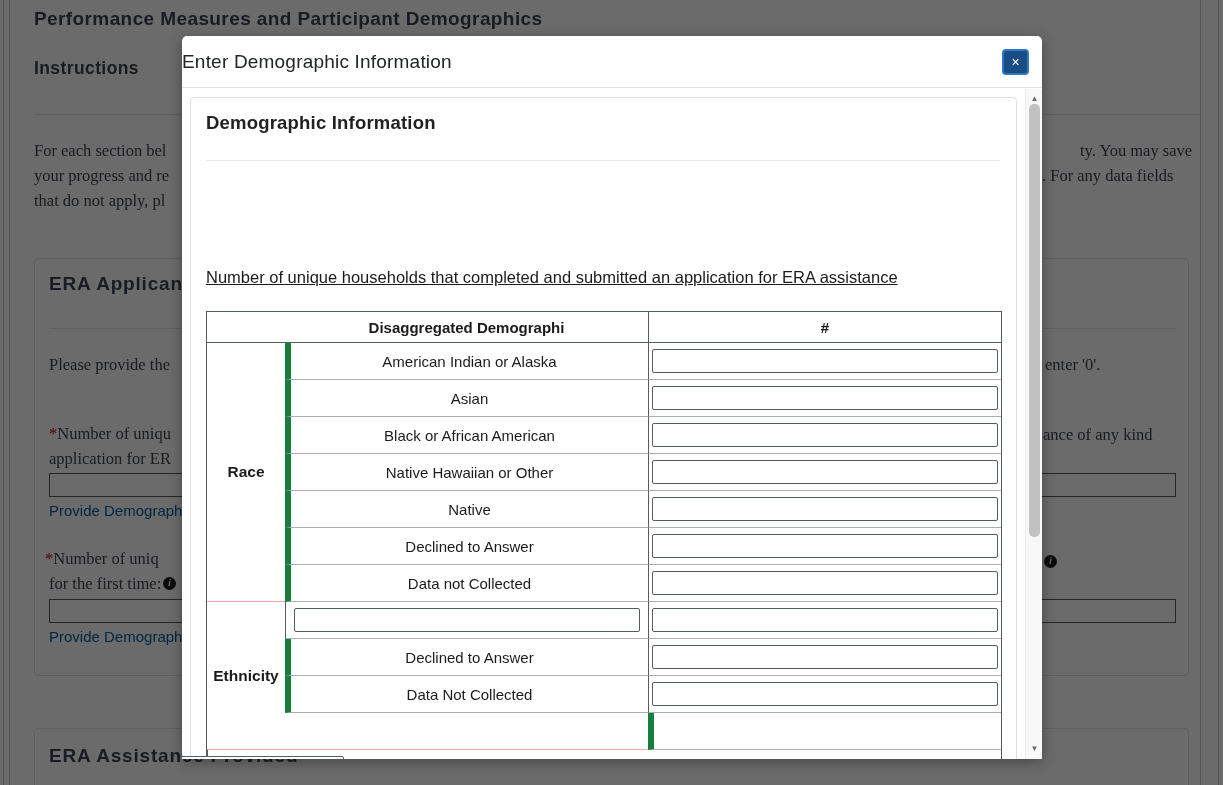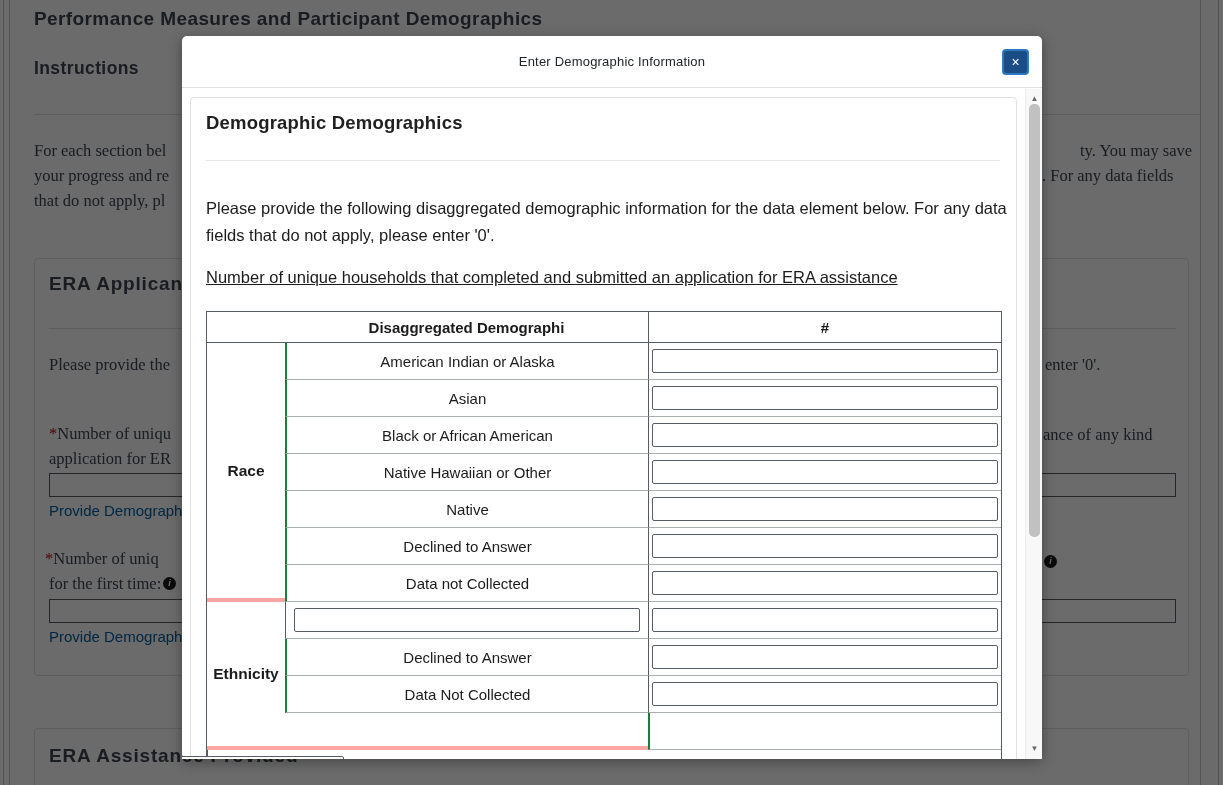--- a/index.html
+++ b/index.html
@@ -22,21 +22,21 @@
   .info-dot { position:absolute; width:13px; height:13px; border-radius:50%; background:#1b1b1b;
     color:#fff; font-size:9px; line-height:13px; text-align:center; font-weight:700; font-style:italic; }
 
   
   #overlay { position:absolute; inset:0; background:rgba(0,0,0,.58); z-index:5; }
 
   
   #modal { position:absolute; left:182px; top:36px; width:860px; height:723px; background:#fff;
     z-index:10; border-radius:5px; box-shadow:0 3px 14px rgba(0,0,0,.35); }
   #modal-header { position:relative; height:52px; border-bottom:1px solid #dee2e6; }
-  #modal-title { text-align:center; line-height:52px; font-size:13px; font-weight:500; color:#212529; letter-spacing:.2px; }
+  #modal-title { line-height:52px; font-size:19px; font-weight:500; color:#212529; letter-spacing:.2px; }
   #modal-close { position:absolute; top:13px; right:13px; width:27px; height:26px; background:#1a4c85;
     border:2px solid #2e78c2; border-radius:4px; color:#fff; font-size:14px; line-height:22px;
     text-align:center; cursor:pointer; padding:0; }
   #modal-body { position:absolute; top:53px; left:0; right:0; bottom:0; overflow:hidden; }
 
   
   #mscroll-track { position:absolute; top:0; bottom:0; right:0; width:17px; background:#f8f8f8; border-left:1px solid #ececec; }
   #mscroll-thumb { position:absolute; left:3px; top:15px; width:11px; height:433px; background:#c1c1c1; border-radius:5px; }
   .scroll-arrow { position:absolute; left:0; width:17px; text-align:center; font-size:8px; color:#6a6a6a; }
   #mscroll-up { top:5px; } #mscroll-down { bottom:6px; }
@@ -47,22 +47,22 @@
   #card-divider { position:absolute; left:15px; top:62px; right:16px; height:1px; background:#e8e8e8; }
   #card-instructions { position:absolute; left:15px; top:97px; width:805px; font-size:16.5px; line-height:27px; color:#1b1b1b; }
   #data-element-link { position:absolute; left:15px; top:170px; font-size:16.5px; color:#1b1b1b; text-decoration:underline; white-space:nowrap; }
 
   
   #dtable { position:absolute; left:15px; top:213px; display:grid;
     grid-template-columns:78px 363px 353px; grid-template-rows:31px; grid-auto-rows:37px;
     border:1px solid #565c65; background:#fff; font-size:15px; color:#1b1b1b; }
   .dt-h { display:flex; align-items:center; justify-content:center; font-weight:700; border-bottom:1px solid #565c65; }
   .dt-h.c1,.dt-h.c2 { border-left:1px solid #565c65; }
-  .dt-group { display:flex; align-items:center; justify-content:center; font-weight:700; font-size:15.5px; border-bottom:4px solid #fca5a5; }
-  .dt-cat { display:flex; align-items:center; justify-content:center; border-left:2px solid #15803d; border-bottom:1px solid #a9aeb1; text-align:left; }
+  .dt-group { display:flex; align-items:center; justify-content:center; font-weight:700; font-size:15.5px; border-bottom:1px solid #fca5a5; }
+  .dt-cat { display:flex; align-items:center; justify-content:center; border-left:6px solid #15803d; border-bottom:1px solid #a9aeb1; text-align:left; }
   .dt-num { display:flex; align-items:center; justify-content:center; border-left:1px solid #565c65; border-bottom:1px solid #a9aeb1; }
   .dt-num input { width:346px; height:24px; border:1px solid #565c65; border-radius:2px; background:#fff;
     font-family:"Liberation Sans", sans-serif; font-size:14px; padding:0 6px; }
 </style>
 </head>
 <body>
 
 <div id="page">
   <div class="vline" style="left:3px"></div>
   <div class="vline" style="left:9px"></div>
@@ -106,23 +106,22 @@
 
 <div id="overlay"></div>
 
 <div id="modal">
   <div id="modal-header">
     <div id="modal-title">Enter Demographic Information</div>
     <button id="modal-close">×</button>
   </div>
   <div id="modal-body">
     <div id="card">
-      <div id="card-heading">Demographic Demographics</div>
+      <div id="card-heading">Demographic Information</div>
       <div id="card-divider"></div>
-      <div id="card-instructions">Please provide the following disaggregated demographic information for the data element below. For any data fields that do not apply, please enter '0'.</div>
       <a id="data-element-link">Number of unique households that completed and submitted an application for ERA assistance</a>
       <div id="dtable">
           <div class="dt-h"></div>
           <div class="dt-h c0">Disaggregated Demographi</div>
           <div class="dt-h c1">#</div>
           <div class="dt-group" style="grid-row: span 7;">Race</div>
           <div class="dt-cat">American Indian or Alaska</div>
           <div class="dt-num">
             <input style="">
           </div>

